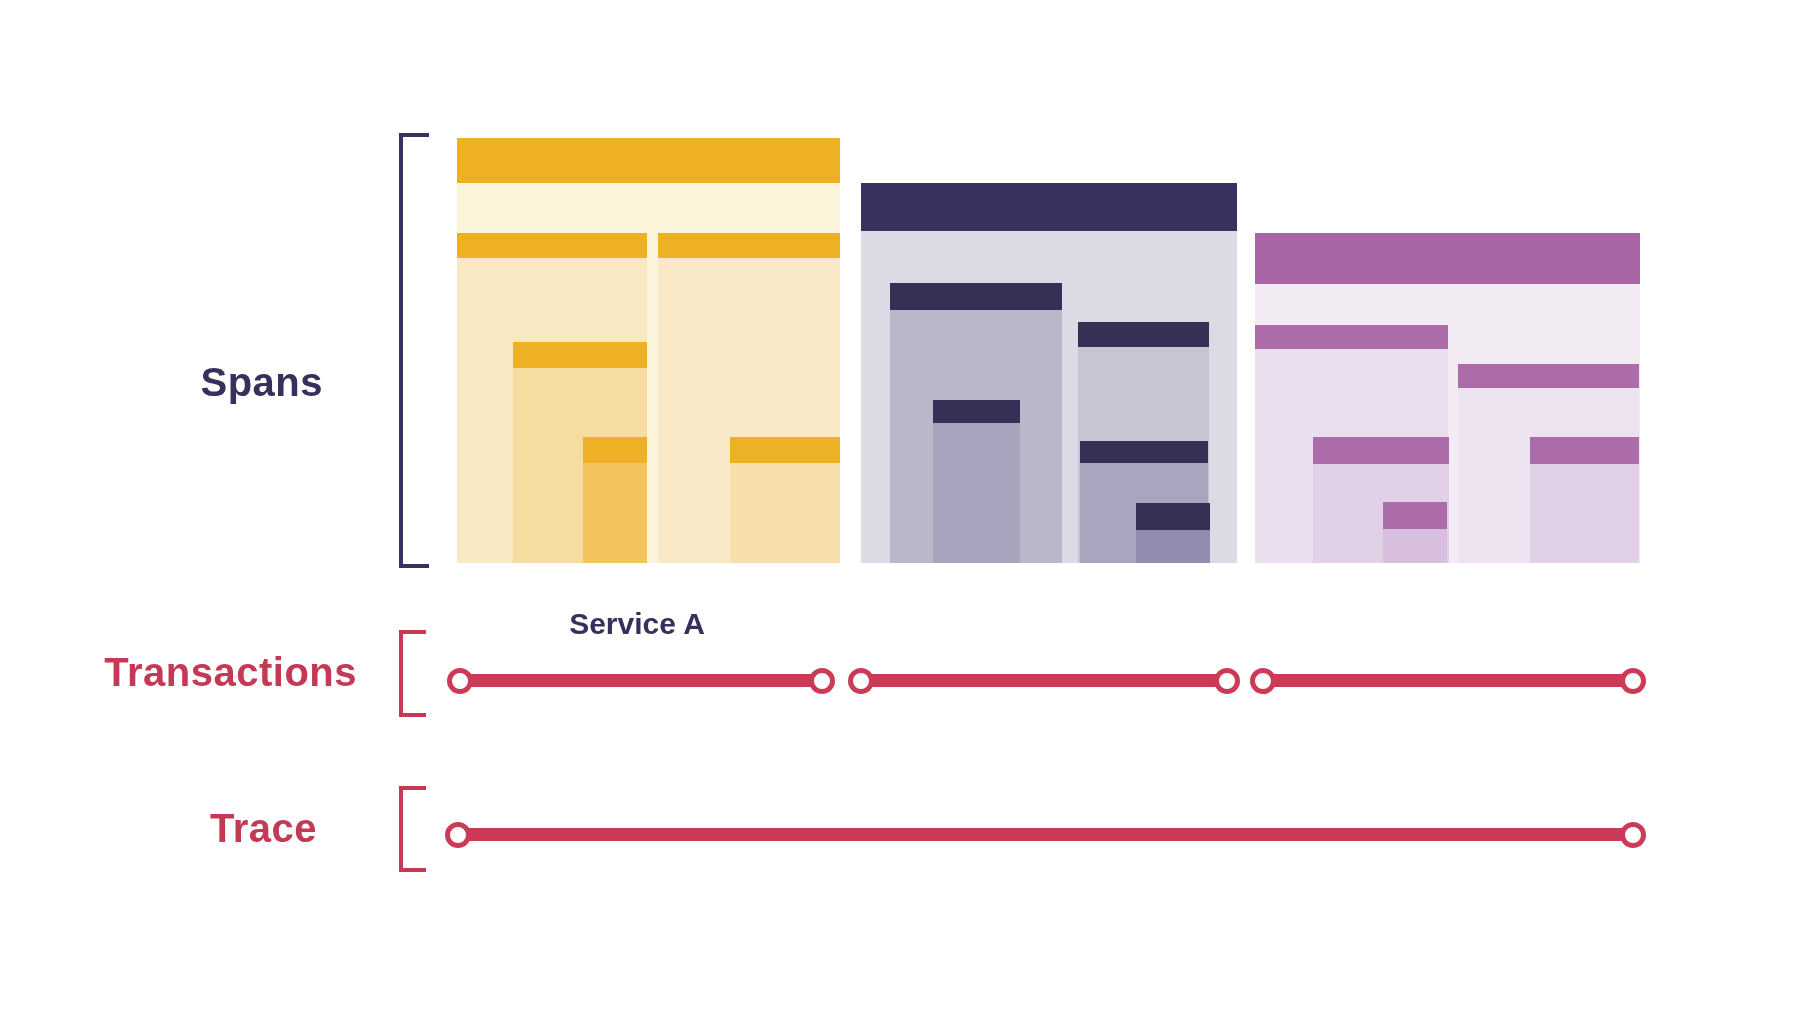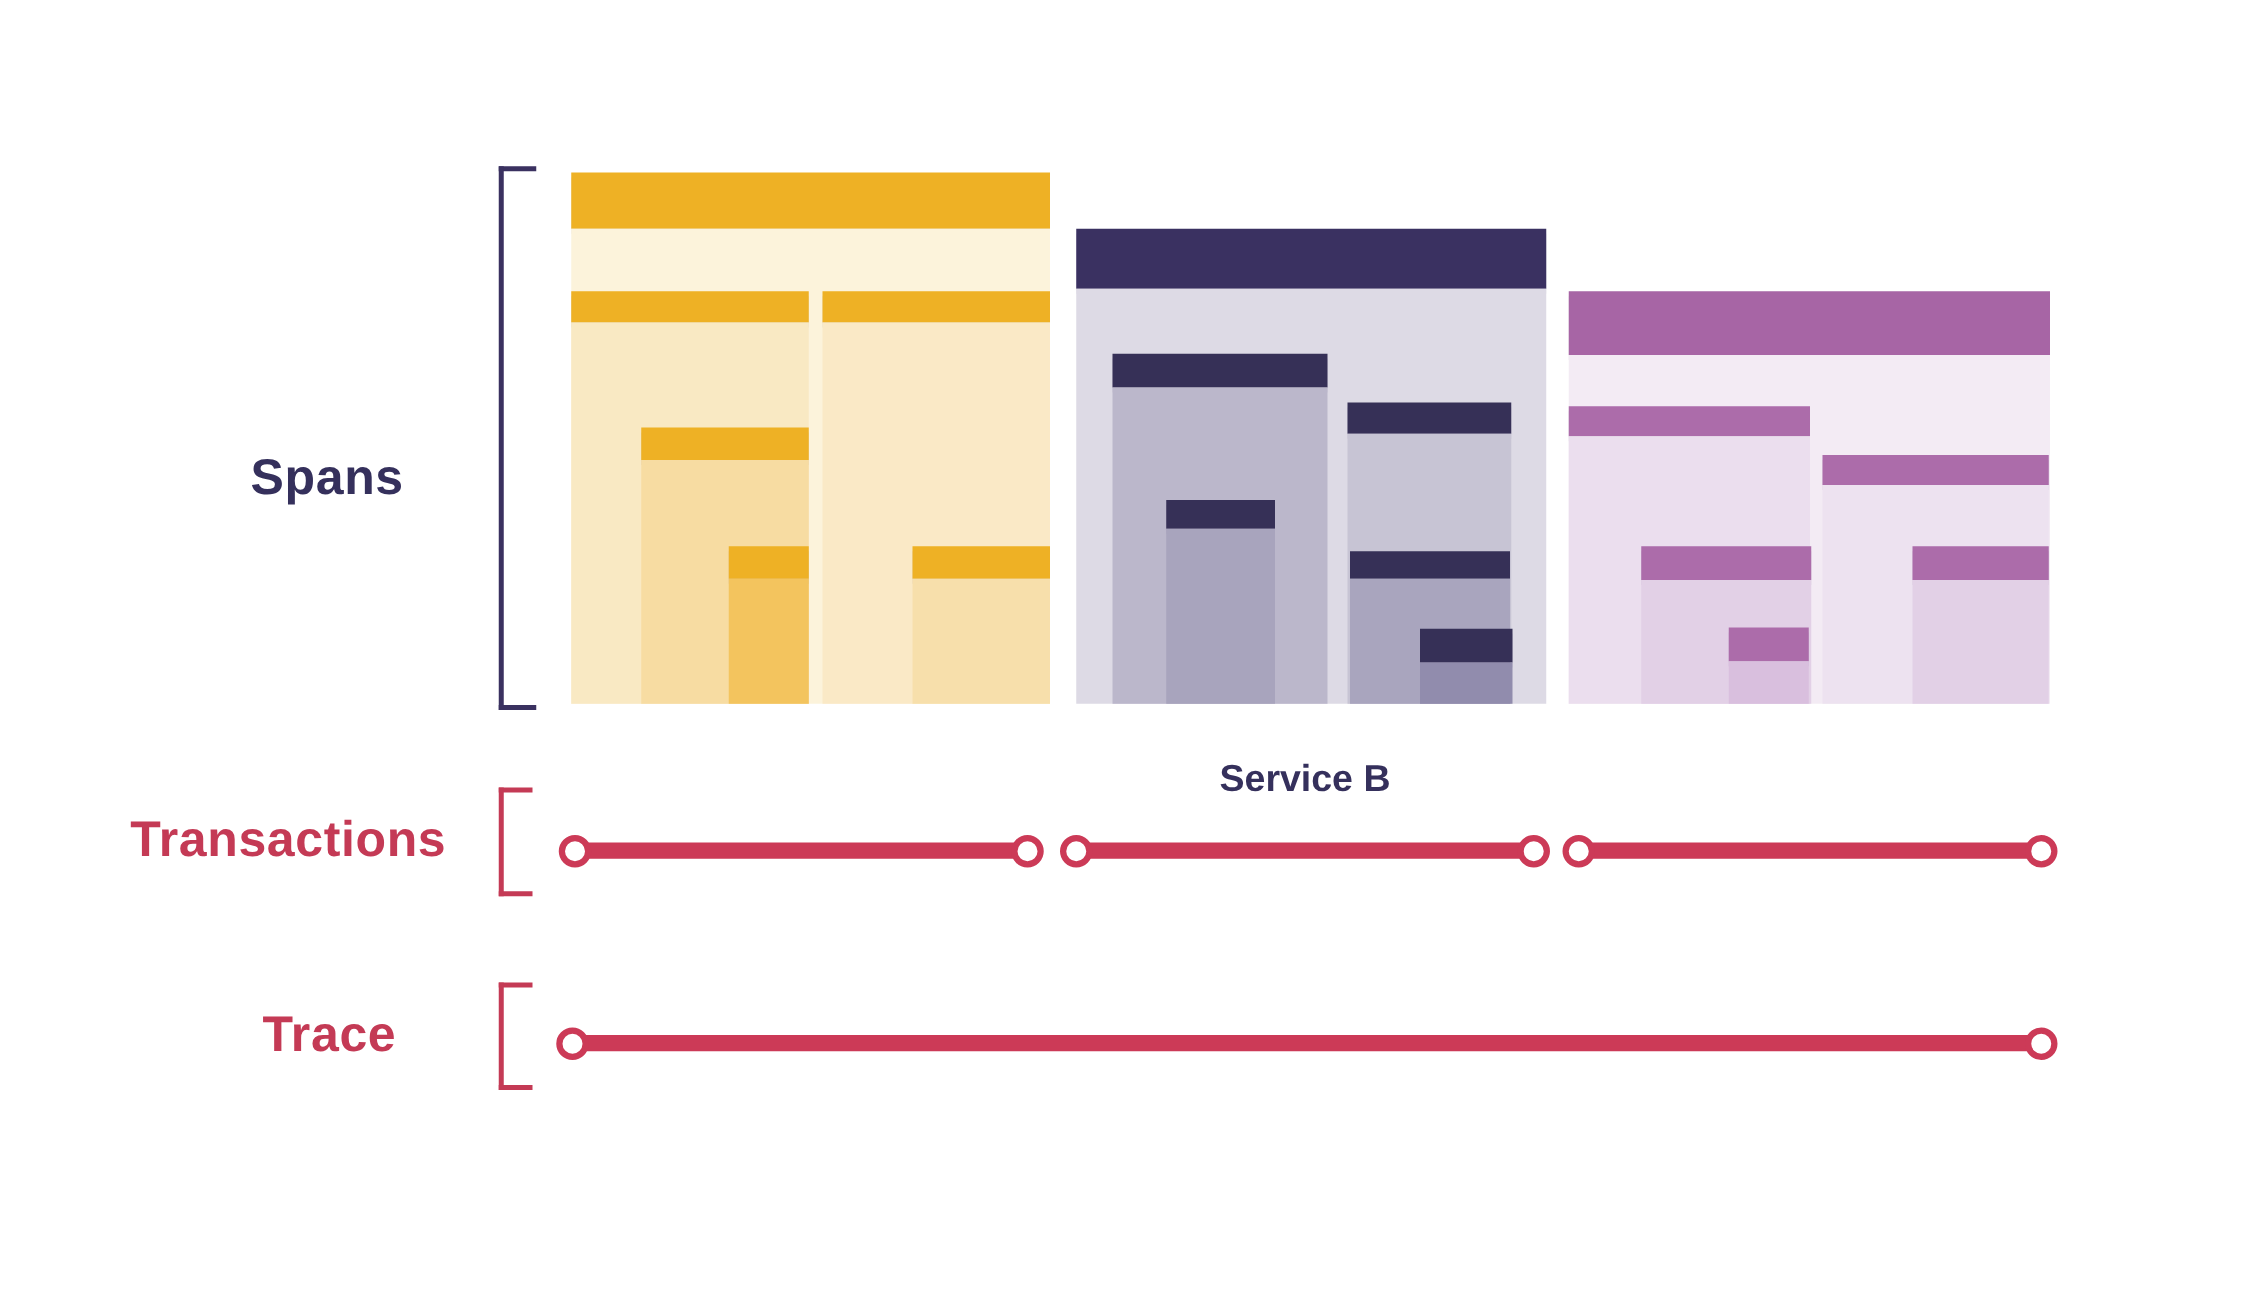--- a/index.html
+++ b/index.html
@@ -120,21 +120,21 @@
       <div class="span-panel" style="left: 1458px; top: 364px; width: 181px; height: 199px;">
         <div class="span-header" style="height: 24px; background: rgb(172, 108, 170);"></div>
         <div class="span-body" style="height: 175px; background: rgb(237, 226, 240);"></div>
       </div>
       <div class="span-panel" style="left: 1530px; top: 437px; width: 109px; height: 126px;">
         <div class="span-header" style="height: 27px; background: rgb(172, 108, 170);"></div>
         <div class="span-body dotted" style="height: 99px; background: rgb(226, 208, 230);"></div>
       </div>
     </div>
 
-  <div class="svc-label" id="svc-b" style="color: rgb(53, 48, 92);">Service B</div>
+  <div class="svc-label" id="svc-a" style="color: rgb(53, 48, 92);">Service A</div>
 
   <div id="timeline-layer">
       <div class="tl-line" style="left: 460px; top: 674px; width: 362px; background: rgb(204, 58, 87);"></div>
       <div class="tl-dot" style="left: 447px; top: 668px; border: 5px solid rgb(204, 58, 87);"></div>
       <div class="tl-dot" style="left: 809px; top: 668px; border: 5px solid rgb(204, 58, 87);"></div>
       <div class="tl-line" style="left: 861px; top: 674px; width: 366px; background: rgb(204, 58, 87);"></div>
       <div class="tl-dot" style="left: 848px; top: 668px; border: 5px solid rgb(204, 58, 87);"></div>
       <div class="tl-dot" style="left: 1214px; top: 668px; border: 5px solid rgb(204, 58, 87);"></div>
       <div class="tl-line" style="left: 1263px; top: 674px; width: 370px; background: rgb(204, 58, 87);"></div>
       <div class="tl-dot" style="left: 1250px; top: 668px; border: 5px solid rgb(204, 58, 87);"></div>

